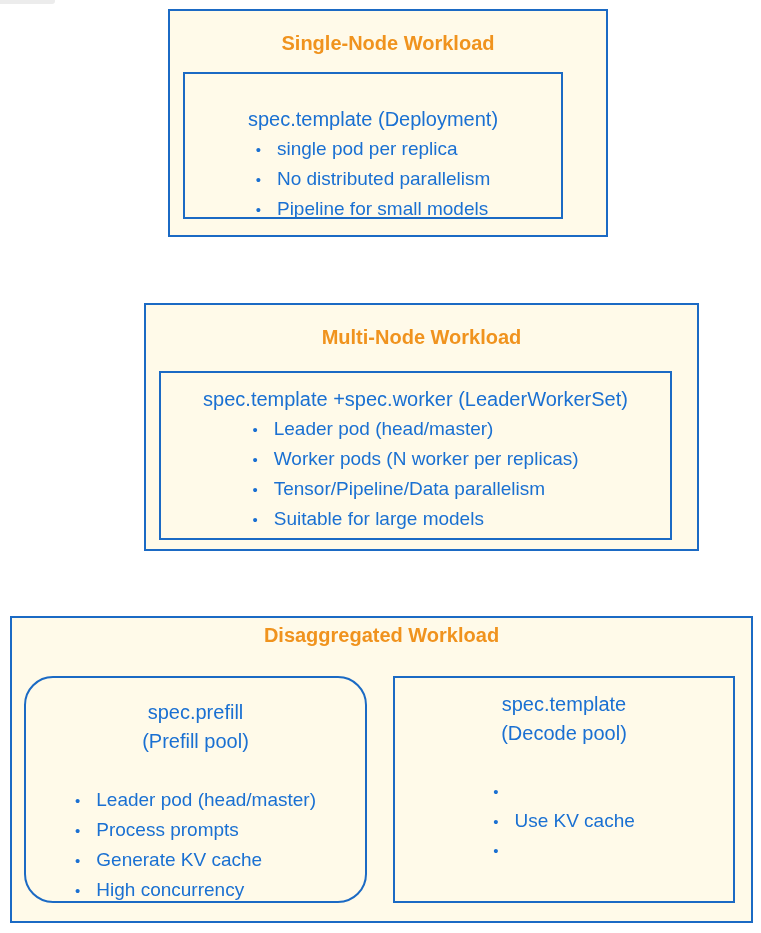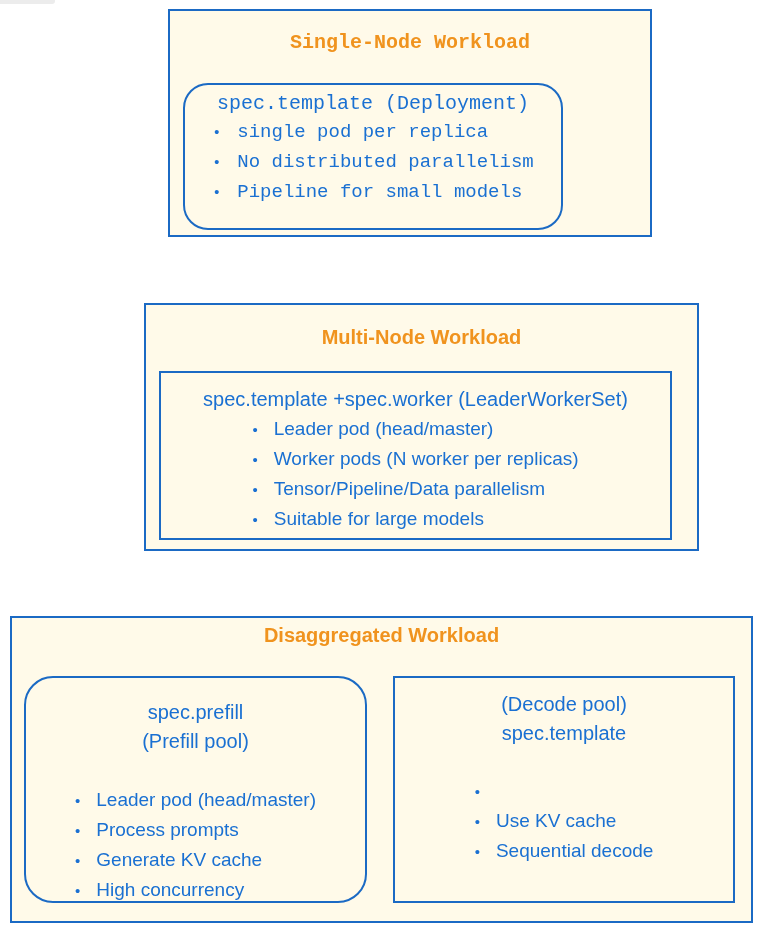--- a/index.html
+++ b/index.html
@@ -52,23 +52,23 @@
     white-space: nowrap;
   }
   .dot {
     font-size: 15px;
     line-height: 29px;
     margin-right: 16px;
   }
   .spacer { height: 29px; }
 
   
-  #box-single { left: 168px; top: 9px; width: 484px; height: 228px; font-family: Liberation Mono, monospace; }
+  #box-single { left: 168px; top: 9px; width: 440px; height: 228px; }
   #box-single .box-title { margin-top: 20px; }
-  #box-single .inner-panel { left: 13px; top: 72px; width: 380px; height: 147px; padding-top: 4px; border-radius: 25px; }
+  #box-single .inner-panel { left: 13px; top: 61px; width: 380px; height: 147px; padding-top: 31px; }
 
   
   #box-multi { left: 104px; top: 303px; width: 555px; height: 248px; margin-left: 40px; }
   #box-multi .box-title { margin-top: 20px; }
   #box-multi .inner-panel { left: 13px; top: 66px; width: 513px; height: 169px; padding-top: 12px; }
 
   
   #box-disagg { left: 10px; top: 616px; width: 743px; height: 307px; }
   #box-disagg .box-title { margin-top: 5px; }
   #box-disagg .inner-panel.left  { left: 12px;  top: 58px; width: 343px; height: 227px; padding-top: 20px; border-radius: 29px; }
@@ -146,30 +146,29 @@
         <span>Generate KV cache</span>
       </li>
       <li>
         <span class="dot">•</span>
         <span>High concurrency</span>
       </li>
     </ul>
   </div>
 
   <div class="inner-panel right">
+    <div class="inner-header">spec.template</div>
     <div class="inner-header">(Decode pool)</div>
-    <div class="inner-header">spec.template</div>
     <div class="spacer"></div>
     <ul class="bullets">
       <li>
         <span class="dot">•</span>
       </li>
       <li>
         <span class="dot">•</span>
         <span>Use KV cache</span>
       </li>
       <li>
         <span class="dot">•</span>
-        <span>Sequential decode</span>
       </li>
     </ul>
   </div>
 </section>
 
 </body></html>

